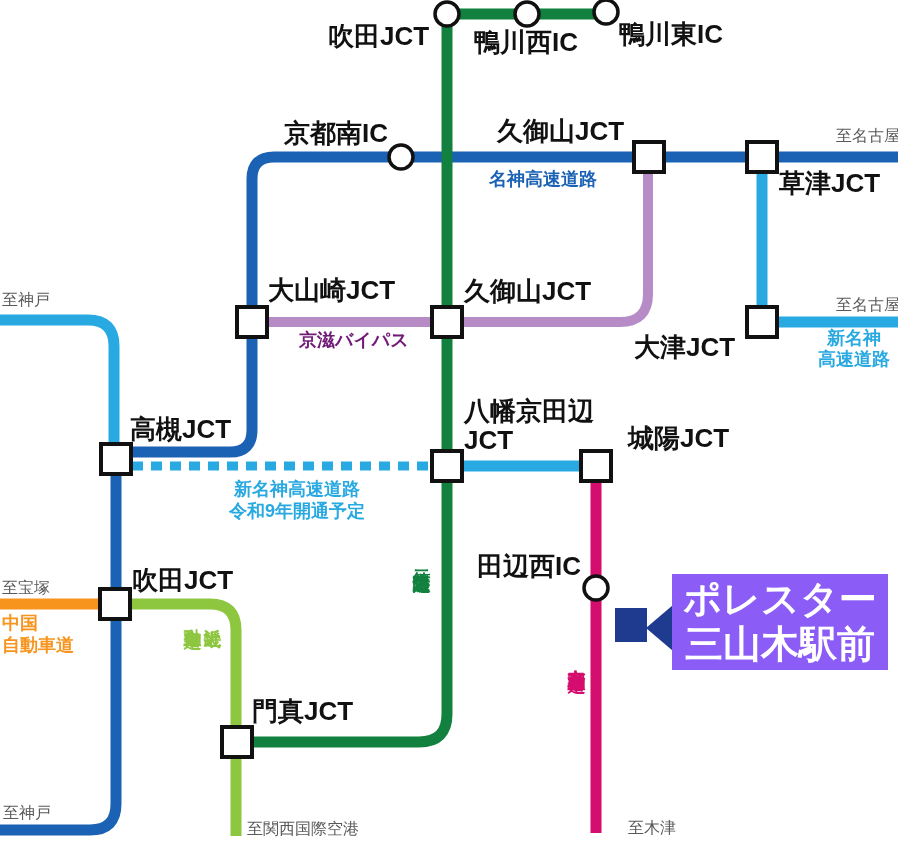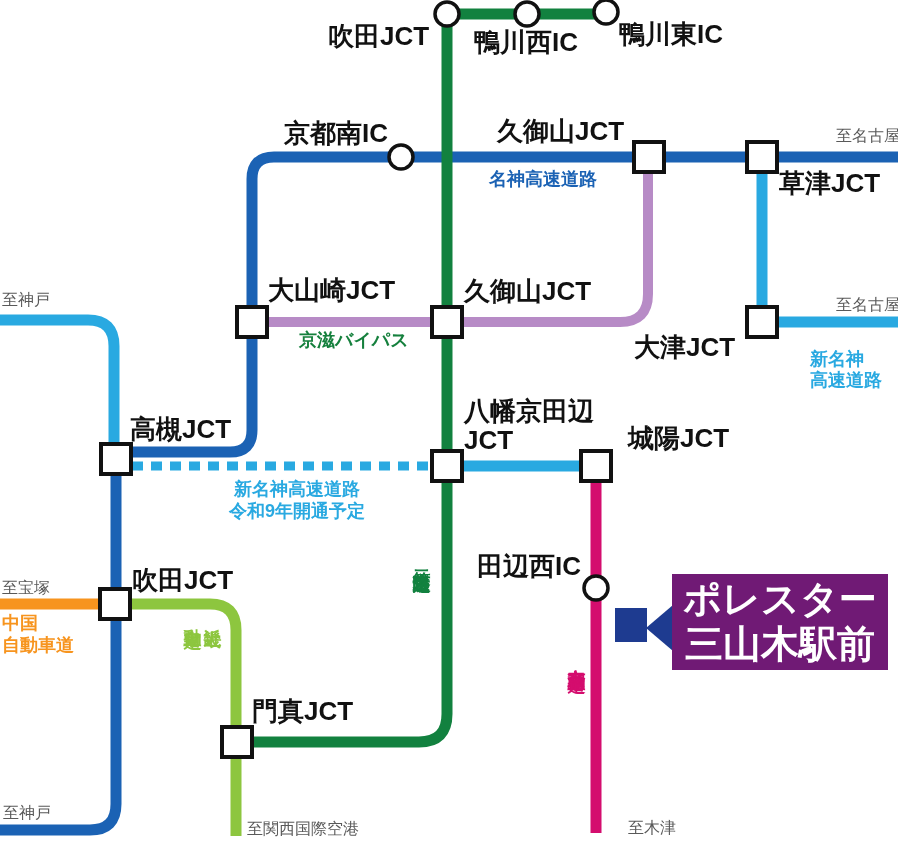--- a/index.html
+++ b/index.html
@@ -8,21 +8,21 @@
     font-family:"Liberation Sans","DejaVu Sans",sans-serif;
   }
   #routes-svg{position:absolute;left:0;top:0;}
   .lbl{position:absolute;font-weight:bold;color:#111;font-size:26px;white-space:nowrap;line-height:1.08;}
   .route{font-size:18px;}
   .dest{position:absolute;font-size:16px;font-weight:normal;color:#595959;white-space:nowrap;}
   .vert{writing-mode:vertical-rl;text-orientation:upright;letter-spacing:1px;}
   .c-meishin{color:#1b62b4;}
   .c-lblue{color:#29a9e1;}
   .c-green{color:#12813f;}
-  .c-purple{color:#15803d;}
+  .c-purple{color:#701a75;}
   .c-orange{color:#f7941e;}
   .c-ygreen{color:#8dc63f;}
   .c-magenta{color:#d40d6e;}
   
   .p-kamitoba{left:328px;top:22px;}
   .p-kamogawa-nishi{left:474px;top:28px;}
   .p-kamogawa-higashi{left:619px;top:20px;}
   .p-kyoto-minami{left:284px;top:119px;}
   .p-setahigashi{left:497px;top:117px;}
   .p-kusatsu{left:779px;top:169px;}
@@ -31,38 +31,38 @@
   .p-otsu{left:634px;top:333px;}
   .p-takatsuki{left:130px;top:415px;}
   .p-yawata{left:464px;top:397px;line-height:29px;}
   .p-joyo{left:628px;top:424px;}
   .p-suita{left:132px;top:566px;}
   .p-kadoma{left:252px;top:697px;}
   .p-tanabe{left:477px;top:552px;}
   
   .p-meishin-lbl{left:489px;top:170px;}
   .p-keiji-lbl{left:299px;top:331px;}
-  .p-shinmeishin-right{left:810px;top:349px;width:88px;text-align:left;line-height:21px;}
+  .p-shinmeishin-right{left:810px;top:328px;width:88px;text-align:center;line-height:21px;}
   .p-shinmeishin-planned{left:218px;top:478px;width:158px;text-align:center;line-height:22px;}
   .p-chugoku{left:2px;top:612px;line-height:22px;}
   .p-kinki-col1{left:202px;top:614px;}
   .p-kinki-col2{left:182px;top:614px;}
   .p-daini-keihan{left:411px;top:556px;}
   .p-keinawa{left:566px;top:655px;}
   
   .p-to-nagoya-top{left:836px;top:126px;}
   .p-to-nagoya-right{left:836px;top:295px;}
   .p-to-kobe-top{left:2px;top:290px;}
   .p-to-takarazuka{left:2px;top:578px;}
   .p-to-kobe-bottom{left:3px;top:803px;}
   .p-to-kansai-airport{left:247px;top:819px;}
   .p-to-kizu{left:628px;top:818px;}
   
   .badge{
-    position:absolute;left:672px;top:574px;width:216px;height:96px;background:#701a75;
+    position:absolute;left:672px;top:574px;width:216px;height:96px;background:#8b5cf6;
     display:flex;flex-direction:column;align-items:center;justify-content:center;
     color:#fff;font-weight:bold;font-size:38px;line-height:45px;white-space:nowrap;
   }
   .badge-triangle{
     position:absolute;left:646px;top:605px;width:0;height:0;
     border-top:23px solid transparent;border-bottom:23px solid transparent;
     border-right:27px solid #1e3b90;
   }
   .badge-marker{position:absolute;left:615px;top:608px;width:32px;height:34px;background:#1e3b90;}
 </style>

